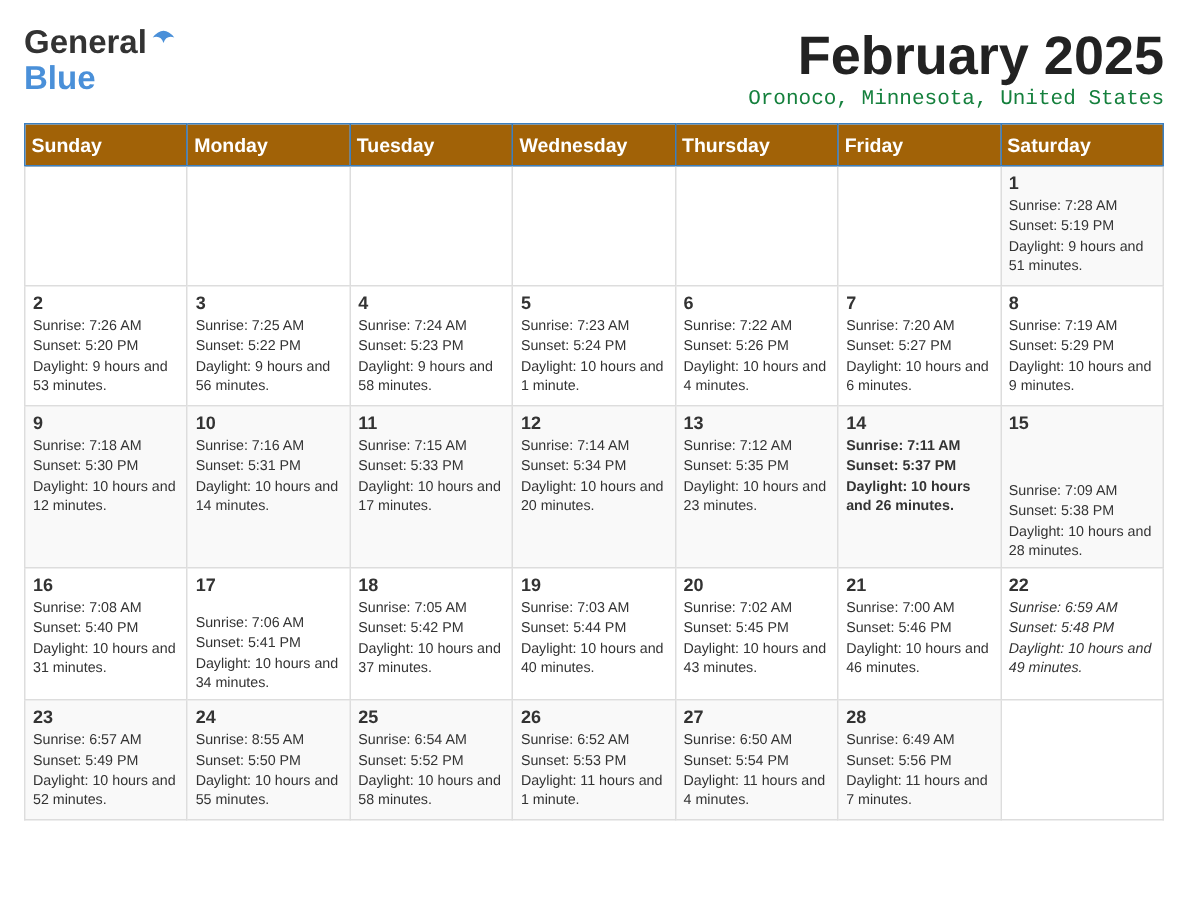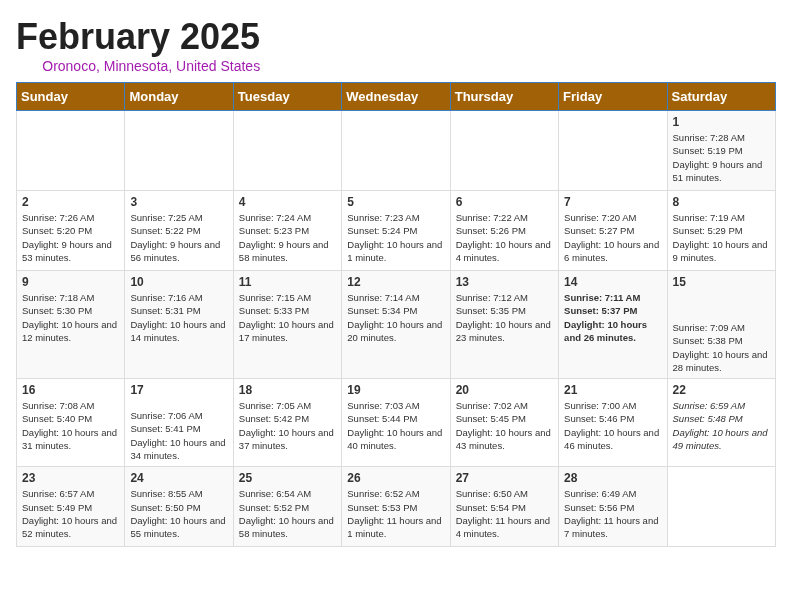--- a/index.html
+++ b/index.html
@@ -38,21 +38,22 @@
     .title-block {
       text-align: right;
     }
     .month-title {
       font-size: 36px;
       font-weight: bold;
       color: #222;
     }
     .subtitle {
       font-size: 14px;
-      color: #a21caf;
+      color: #15803d;
+      font-family: Liberation Mono, monospace;
     }
     table {
       width: 100%;
       border-collapse: collapse;
       border: 1px solid #ccc;
     }
     th {
       background-color: #a16207;
       color: #fff;
       font-size: 13px;
@@ -88,20 +89,33 @@
       color: #333;
     }
     .empty-cell {
       background: #fff !important;
     }
   </style>
 </head>
 <body>
 
 <div class="header">
+  <div class="logo">
+    <div>
+      <div style="display:flex;align-items:center;">
+        <span class="logo-text">General</span>
+        <svg class="logo-icon" viewBox="0 0 20 20" fill="#4a90d9">
+          <path d="M2 10 Q10 0 18 10 Q12 8 10 14 Q8 8 2 10Z"></path>
+        </svg>
+      </div>
+      <div style="display:flex;align-items:center;">
+        <span class="logo-text"><span>Blue</span></span>
+      </div>
+    </div>
+  </div>
   <div class="title-block">
     <div class="month-title">February 2025</div>
     <div class="subtitle">Oronoco, Minnesota, United States</div>
   </div>
 </div>
 
 <table>
   <thead>
     <tr>
     <th>Sunday</th>

